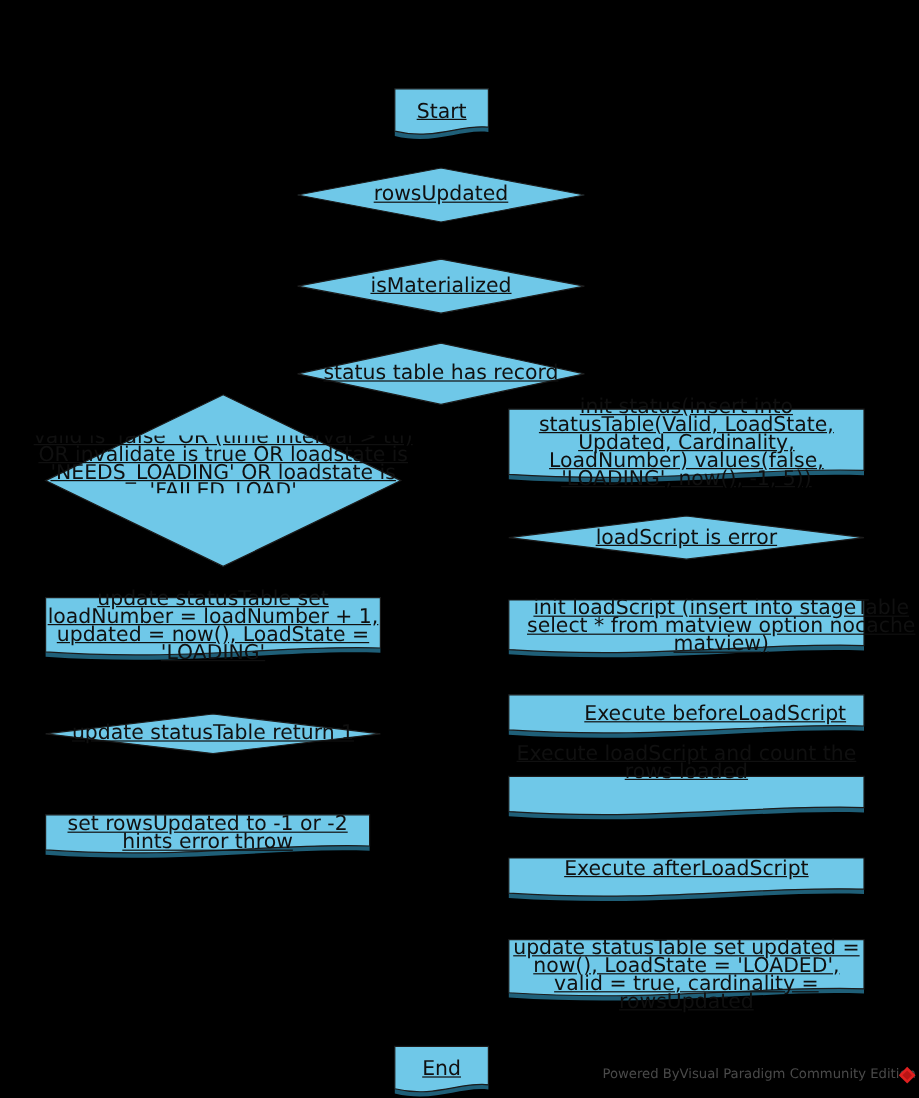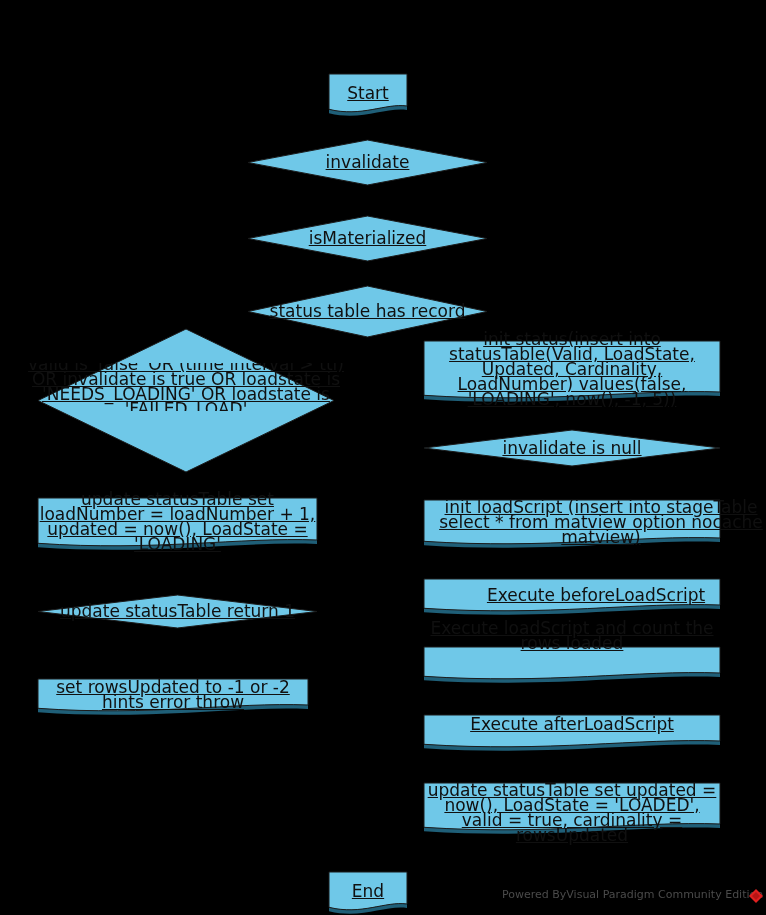--- a/index.html
+++ b/index.html
@@ -70,26 +70,26 @@
       <path d="M 424 715 L 720 715 L 720 741 C 637.12 738 548.3199999999999 752.4 424 744.3 Z" fill="#6FC8E8" stroke="#1b1b1b" stroke-width="1"></path>
       <path d="M 424 827.3 C 548.3199999999999 835.4 637.12 821 720 824 L 720 828 C 637.12 825 548.3199999999999 839.4 424 831.3 Z" fill="#1f5f78"></path>
       <path d="M 424 783 L 720 783 L 720 824 C 637.12 821 548.3199999999999 835.4 424 827.3 Z" fill="#6FC8E8" stroke="#1b1b1b" stroke-width="1"></path>
       <path d="M 329 907.3 C 361.76 915.4 385.15999999999997 901 407 904 L 407 908 C 385.15999999999997 905 361.76 919.4 329 911.3 Z" fill="#1f5f78"></path>
       <path d="M 329 872 L 407 872 L 407 904 C 385.15999999999997 901 361.76 915.4 329 907.3 Z" fill="#6FC8E8" stroke="#1b1b1b" stroke-width="1"></path>
     </g>
 </svg>
 
 <div id="labels">
     <div class="node" style="width: 280px; left: 228px; top: 74px; height: 38px; display: flex; align-items: center; justify-content: center;">Start</div>
-    <div class="node" style="width: 280px; left: 227.5px; top: 140px; height: 45px; display: flex; align-items: center; justify-content: center;">invalidate</div>
+    <div class="node" style="width: 280px; left: 227.5px; top: 140px; height: 45px; display: flex; align-items: center; justify-content: center;">rowsUpdated</div>
     <div class="node" style="width: 280px; left: 227.5px; top: 216px; height: 45px; display: flex; align-items: center; justify-content: center;">isMaterialized</div>
     <div class="node" style="width: 280px; left: 227.5px; top: 286px; height: 51px; display: flex; align-items: center; justify-content: center;">status table has record</div>
     <div class="node node-multi" style="width: 330px; left: 21px; top: 363px; height: 48px; display: flex; align-items: center; justify-content: center; overflow: hidden;">valid is 'false' OR (time interval &gt; ttl) OR invalidate is true OR loadstate is 'NEEDS_LOADING' OR loadstate is 'FAILED_LOAD'</div>
     <div class="node node-multi" style="width: 296px; left: 424px; top: 341px; height: 57px; display: flex; align-items: center; justify-content: center;">init status(insert into statusTable(Valid, LoadState, Updated, Cardinality, LoadNumber) values(false, 'LOADING', now(), -1, 5))</div>
-    <div class="node" style="width: 296px; left: 424px; top: 430px; height: 36px; display: flex; align-items: center; justify-content: center;">invalidate is null</div>
+    <div class="node" style="width: 296px; left: 424px; top: 430px; height: 36px; display: flex; align-items: center; justify-content: center;">loadScript is error</div>
     <div class="node node-multi" style="width: 354px; left: 424px; top: 500px; height: 44px; display: flex; align-items: center; justify-content: center;">init loadScript (insert into stageTable select * from matview option nocache matview)</div>
     <div class="node node-multi" style="width: 280px; left: 37.5px; top: 498px; height: 48px; display: flex; align-items: center; justify-content: center;">update statusTable set loadNumber = loadNumber + 1, updated = now(), LoadState = 'LOADING'</div>
     <div class="node" style="width: 312px; left: 440px; top: 579px; height: 32px; display: flex; align-items: center; justify-content: center;">Execute beforeLoadScript</div>
     <div class="node" style="width: 280px; left: 37.5px; top: 595px; height: 33px; display: flex; align-items: center; justify-content: center;">update statusTable return 1</div>
     <div class="node node-multi" style="width: 296px; left: 424px; top: 620px; height: 32px; display: flex; align-items: center; justify-content: center;">Execute loadScript and count the rows loaded</div>
     <div class="node node-multi" style="width: 280px; left: 33px; top: 679px; height: 32px; display: flex; align-items: center; justify-content: center;">set rowsUpdated to -1 or -2 hints error throw</div>
     <div class="node" style="width: 296px; left: 424px; top: 708px; height: 32px; display: flex; align-items: center; justify-content: center;">Execute afterLoadScript</div>
     <div class="node node-multi" style="width: 296px; left: 424px; top: 783px; height: 59px; display: flex; align-items: center; justify-content: center;">update statusTable set updated = now(), LoadState = 'LOADED', valid = true, cardinality = rowsUpdated</div>
     <div class="node" style="width: 280px; left: 228px; top: 872px; height: 38px; display: flex; align-items: center; justify-content: center;">End</div>
   </div>

